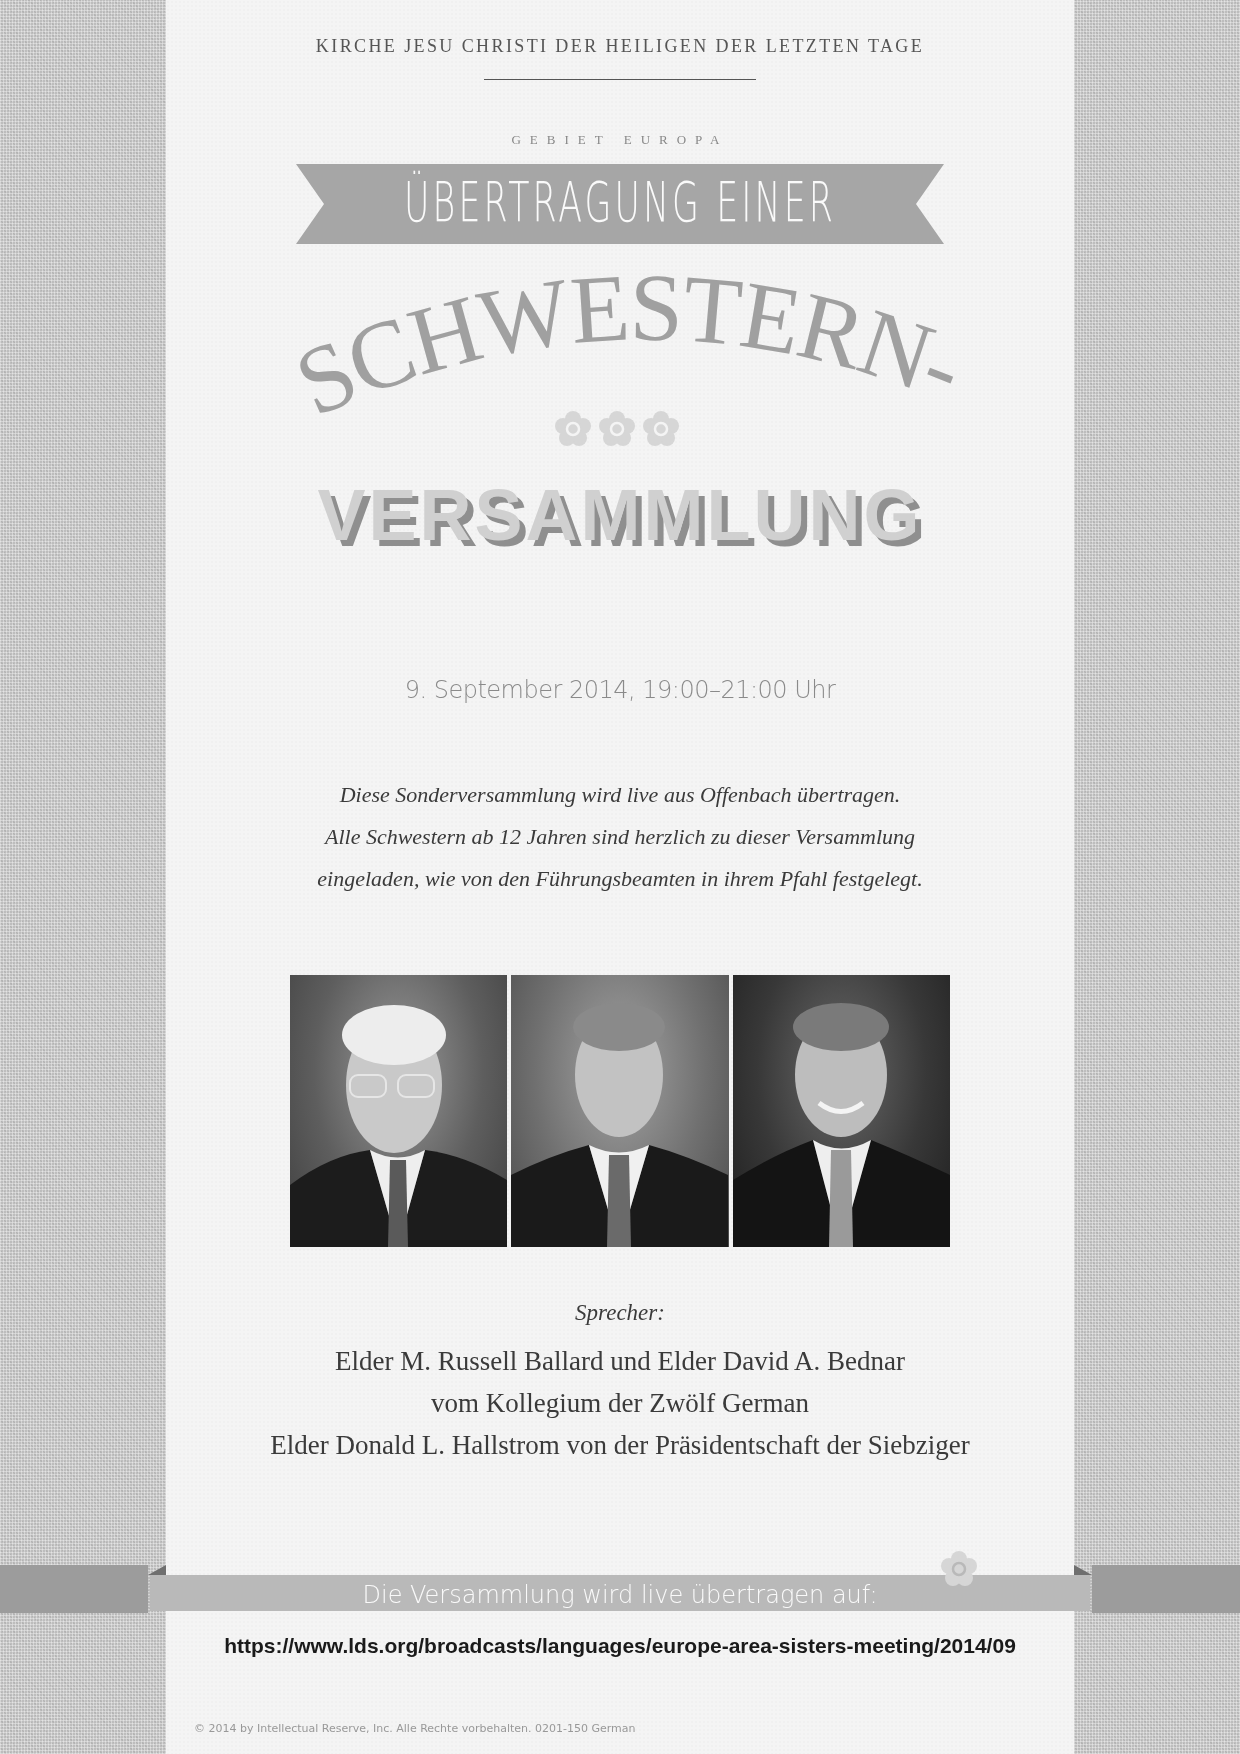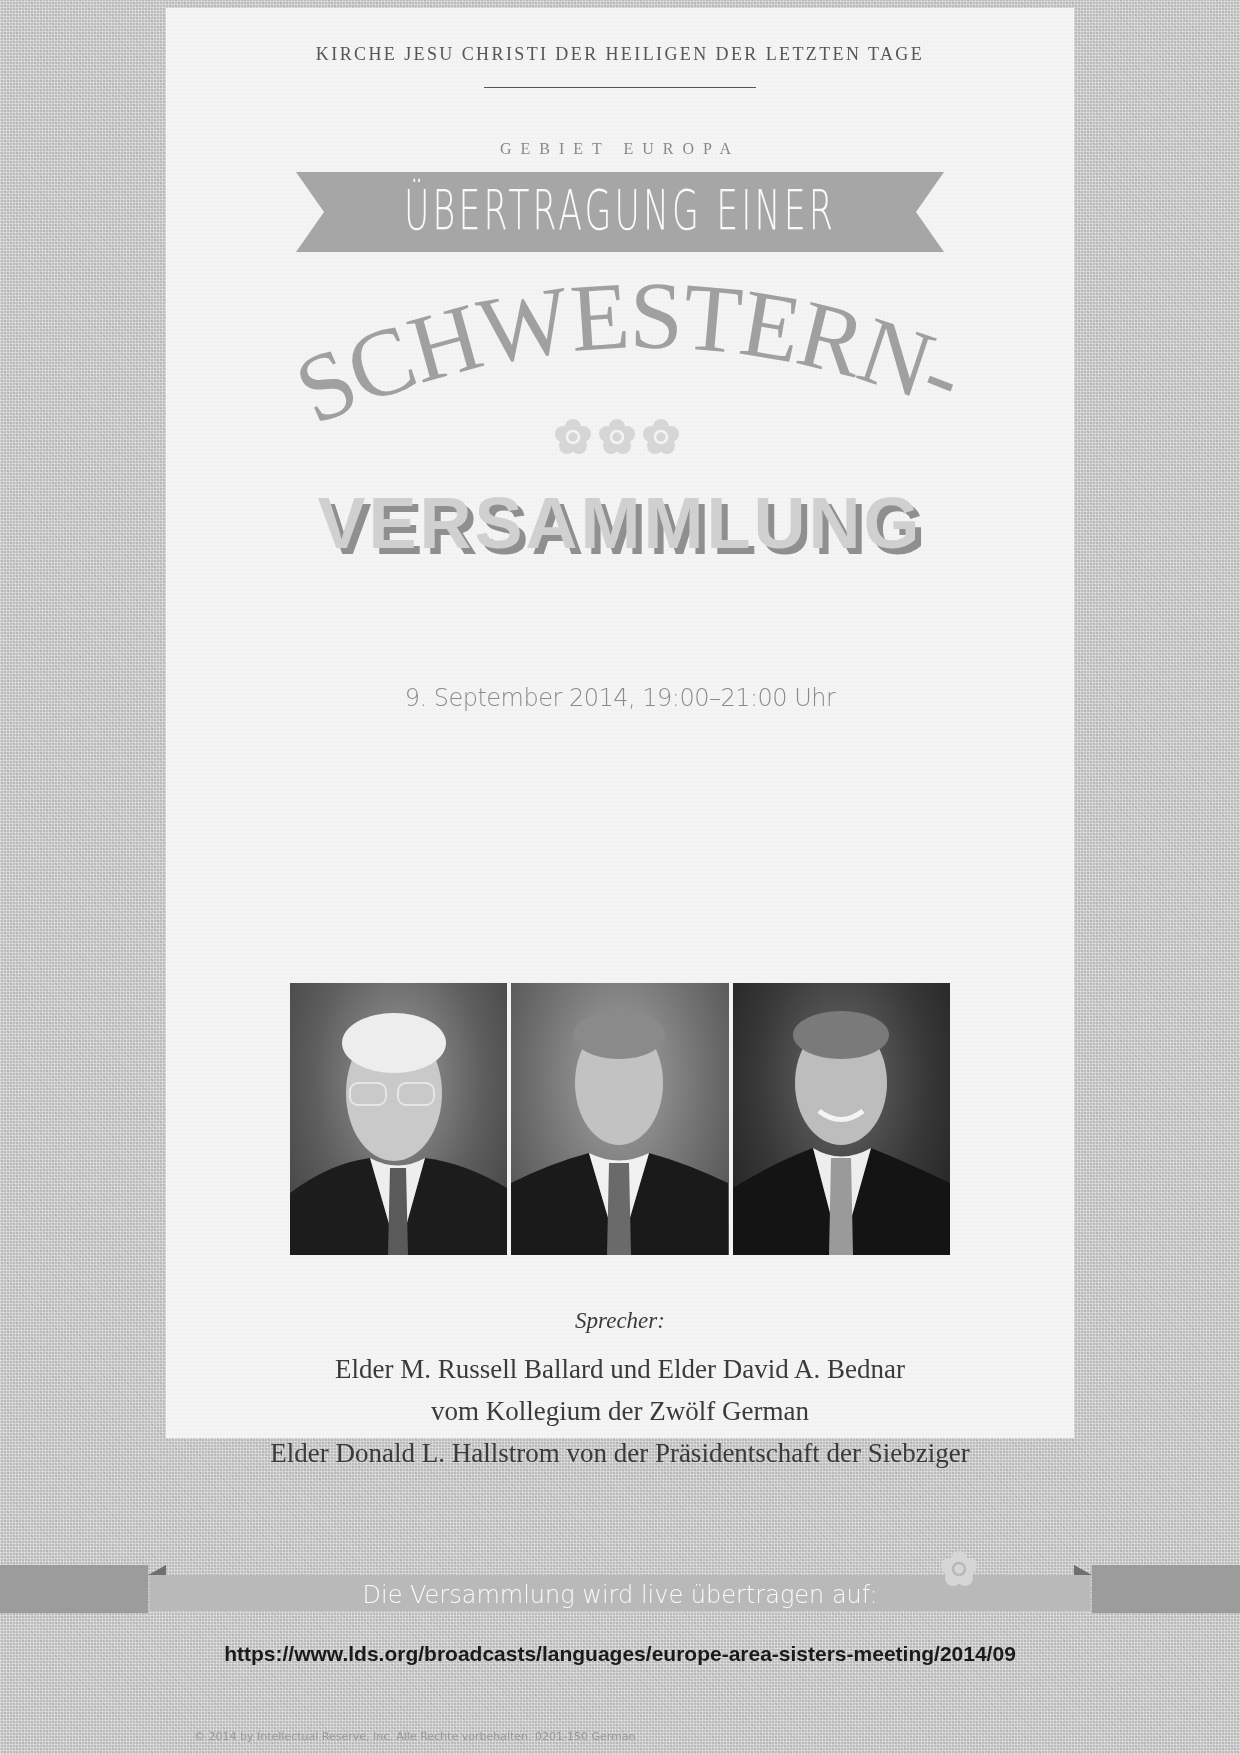--- a/index.html
+++ b/index.html
@@ -9,37 +9,37 @@
     background-image:
       repeating-linear-gradient(0deg, rgba(255,255,255,0.35) 0 1px, rgba(0,0,0,0) 1px 3px),
       repeating-linear-gradient(90deg, rgba(255,255,255,0.35) 0 1px, rgba(0,0,0,0) 1px 3px),
       repeating-linear-gradient(45deg, rgba(0,0,0,0.05) 0 1px, rgba(0,0,0,0) 1px 4px);
     font-family: "Liberation Serif", serif;
   }
   .side-panel { position: absolute; top: 0; height: 1754px; }
   .side-left { left: 0; width: 166px; }
   .side-right { left: 1074px; width: 166px; }
   .page {
-    position: absolute; left: 166px; top: 8px; width: 908px; height: 1430px;
+    position: absolute; left: 166px; top: 0; width: 908px; height: 1754px;
     background: #f4f4f4;
     background-image:
       radial-gradient(rgba(0,0,0,0.015) 1px, rgba(0,0,0,0) 1px);
     background-size: 4px 4px;
     text-decoration: underline;
   }
   .center { position: absolute; left: 0; width: 908px; text-align: center; }
   .church {
     top: 36px; font-size: 18px; letter-spacing: 2.4px; color: #555;
     font-family: "Liberation Serif", serif;
   }
   .rule {
     position: absolute; left: 318px; top: 79px; width: 272px; height: 1px; background: #555;
   }
   .area {
-    top: 132px; font-size: 16px; letter-spacing: 9px; color: #888;
+    top: 132px; font-size: 13px; letter-spacing: 9px; color: #888;
     font-family: "Liberation Serif", serif;
   }
   .banner-svg { position: absolute; left: 130px; top: 164px; }
   .banner-text {
     top: 162px; font-family: "DejaVu Sans", sans-serif; font-weight: 200;
     font-size: 56px; color: #fafafa; letter-spacing: 5px; line-height: 80px;
     transform: scaleX(0.62); transform-origin: 454px 0;
   }
   .arc-svg { position: absolute; left: 30px; top: 240px; }
   .flowers { position: absolute; left: 388px; top: 410px; }
@@ -158,20 +158,25 @@
           </g>
           <circle cx="19" cy="19" r="6" fill="none" stroke="#f4f4f4" stroke-width="2.5"></circle>
         </svg>
     </span>
   </div>
 
   <div class="center heading">VERSAMMLUNG</div>
 
   <div class="center date">9. September 2014, 19:00–21:00 Uhr</div>
 
+  <div class="center intro">
+    <div>Diese Sonderversammlung wird live aus Offenbach übertragen.</div>
+    <div>Alle Schwestern ab 12 Jahren sind herzlich zu dieser Versammlung</div>
+    <div>eingeladen, wie von den Führungsbeamten in ihrem Pfahl festgelegt.</div>
+  </div>
 
   <div class="photos">
     <div class="photo photo-1">
       <svg width="217" height="272" viewBox="0 0 217 272">
         <path d="M0 272 L0 210 Q40 180 80 175 L108 272 Z" fill="#1c1c1c"></path>
         <path d="M217 272 L217 205 Q175 180 135 175 L108 272 Z" fill="#1c1c1c"></path>
         <path d="M80 175 L108 272 L135 175 Q108 190 80 175 Z" fill="#eeeeee"></path>
         <path d="M100 185 L116 185 L118 272 L98 272 Z" fill="#5a5a5a"></path>
         <ellipse cx="104" cy="110" rx="48" ry="68" fill="#c9c9c9"></ellipse>
         <ellipse cx="104" cy="60" rx="52" ry="30" fill="#ededed"></ellipse>

